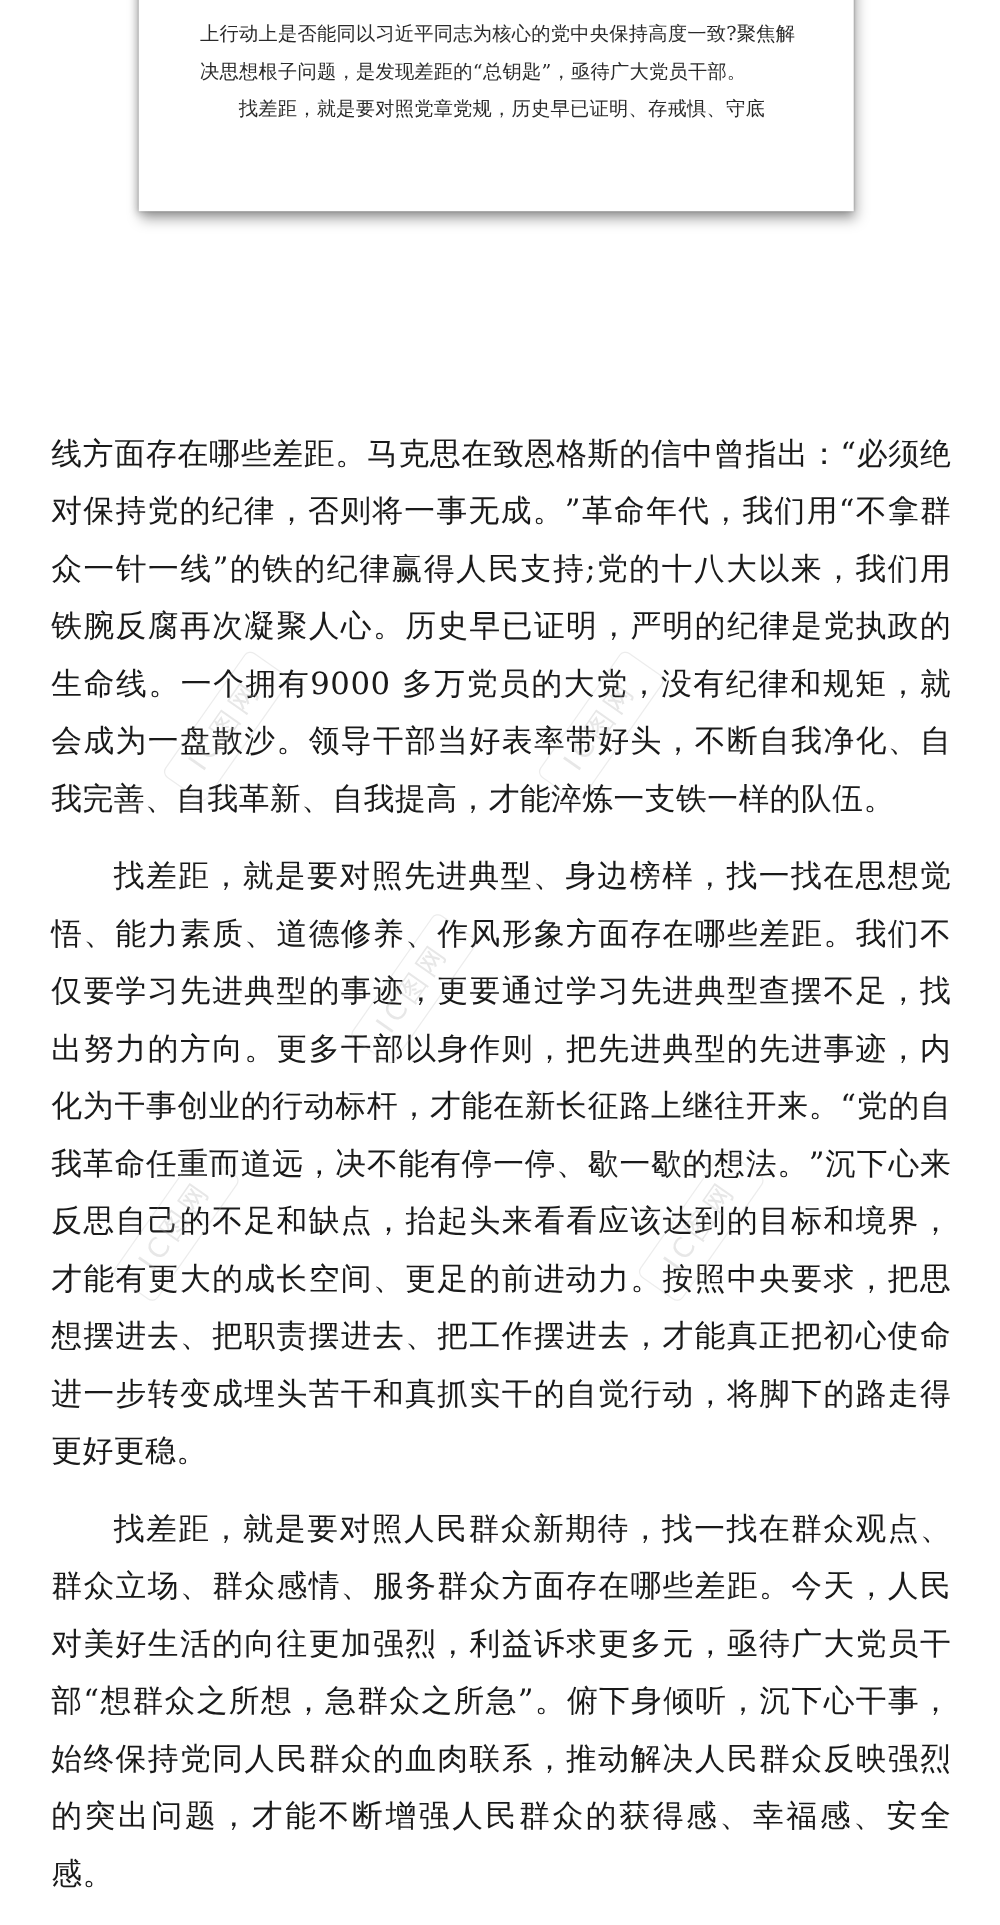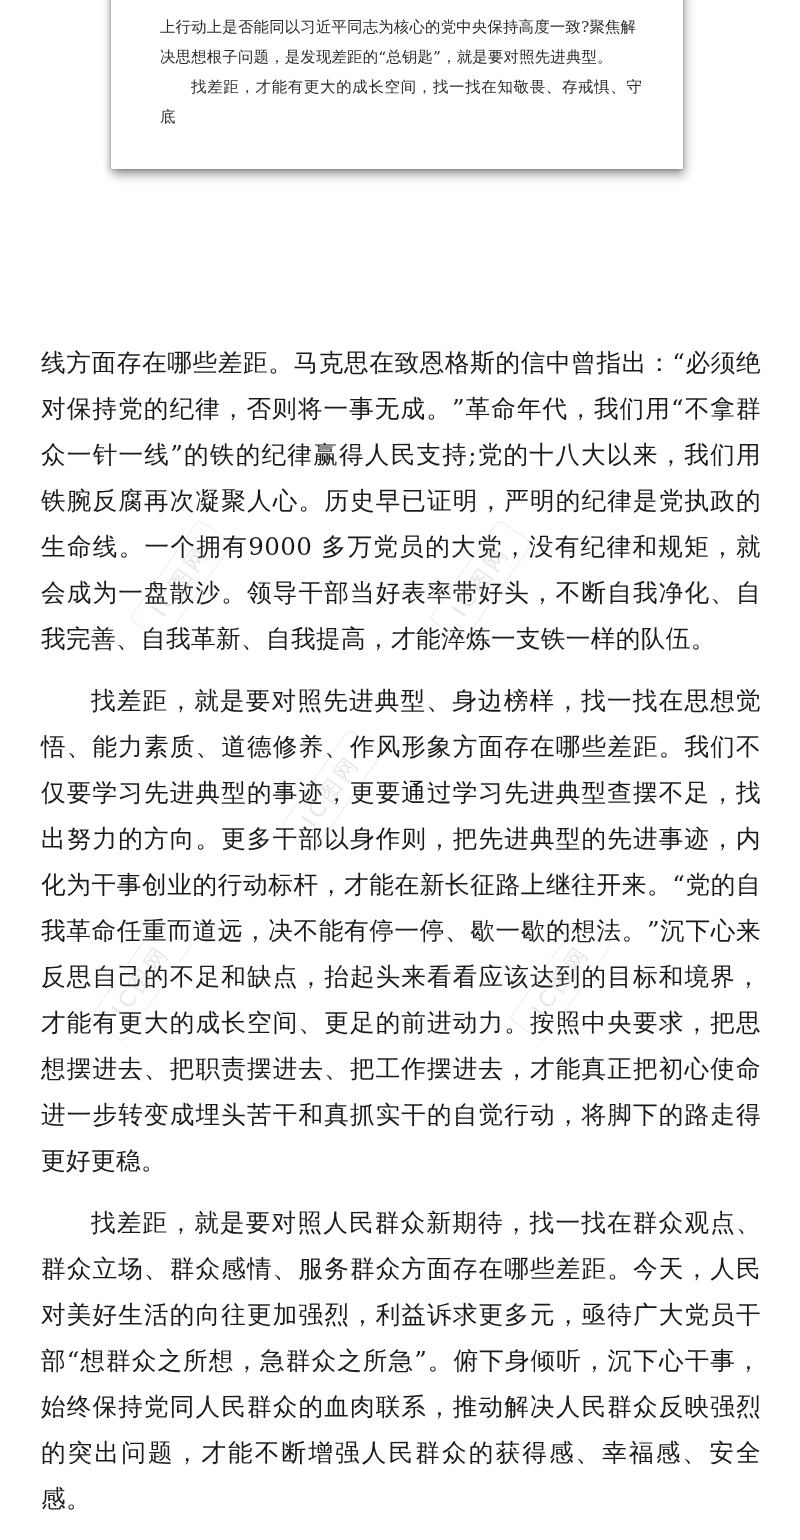--- a/index.html
+++ b/index.html
@@ -24,22 +24,22 @@
                color: rgba(170,170,170,0.28); font-family: "DejaVu Sans", sans-serif;
                font-size: 22px; line-height: 40px; text-align: center; letter-spacing: 4px;
                pointer-events: none; }
 </style>
 </head>
 <body>
 
 <div class="page-card">
   <div class="card-text">
     <p>上行动上是否能同以习近平同志为核心的党中央保持高度一致?聚焦解</p>
-    <p>决思想根子问题，是发现差距的“总钥匙”，就是要对照先进典型。</p>
-    <p class="indent">找差距，才能有更大的成长空间，找一找在知敬畏、存戒惧、守底</p>
+    <p>决思想根子问题，是发现差距的“总钥匙”，亟待广大党员干部。</p>
+    <p class="indent">找差距，就是要对照党章党规，历史早已证明、存戒惧、守底</p>
   </div>
 </div>
 
 <div class="body-text">
   <p>线方面存在哪些差距。马克思在致恩格斯的信中曾指出：“必须绝对保持党的纪律，否则将一事无成。”革命年代，我们用“不拿群众一针一线”的铁的纪律赢得人民支持;党的十八大以来，我们用铁腕反腐再次凝聚人心。历史早已证明，严明的纪律是党执政的生命线。一个拥有9000 多万党员的大党，没有纪律和规矩，就会成为一盘散沙。领导干部当好表率带好头，不断自我净化、自我完善、自我革新、自我提高，才能淬炼一支铁一样的队伍。</p>
   <p class="indent">找差距，就是要对照先进典型、身边榜样，找一找在思想觉悟、能力素质、道德修养、作风形象方面存在哪些差距。我们不仅要学习先进典型的事迹，更要通过学习先进典型查摆不足，找出努力的方向。更多干部以身作则，把先进典型的先进事迹，内化为干事创业的行动标杆，才能在新长征路上继往开来。“党的自我革命任重而道远，决不能有停一停、歇一歇的想法。”沉下心来反思自己的不足和缺点，抬起头来看看应该达到的目标和境界，才能有更大的成长空间、更足的前进动力。按照中央要求，把思想摆进去、把职责摆进去、把工作摆进去，才能真正把初心使命进一步转变成埋头苦干和真抓实干的自觉行动，将脚下的路走得更好更稳。</p>
   <p class="indent">找差距，就是要对照人民群众新期待，找一找在群众观点、群众立场、群众感情、服务群众方面存在哪些差距。今天，人民对美好生活的向往更加强烈，利益诉求更多元，亟待广大党员干部“想群众之所想，急群众之所急”。俯下身倾听，沉下心干事，始终保持党同人民群众的血肉联系，推动解决人民群众反映强烈的突出问题，才能不断增强人民群众的获得感、幸福感、安全感。</p>
 </div>
 
 <div class="watermark" style="left:120px; top:560px;">IC图网</div>

